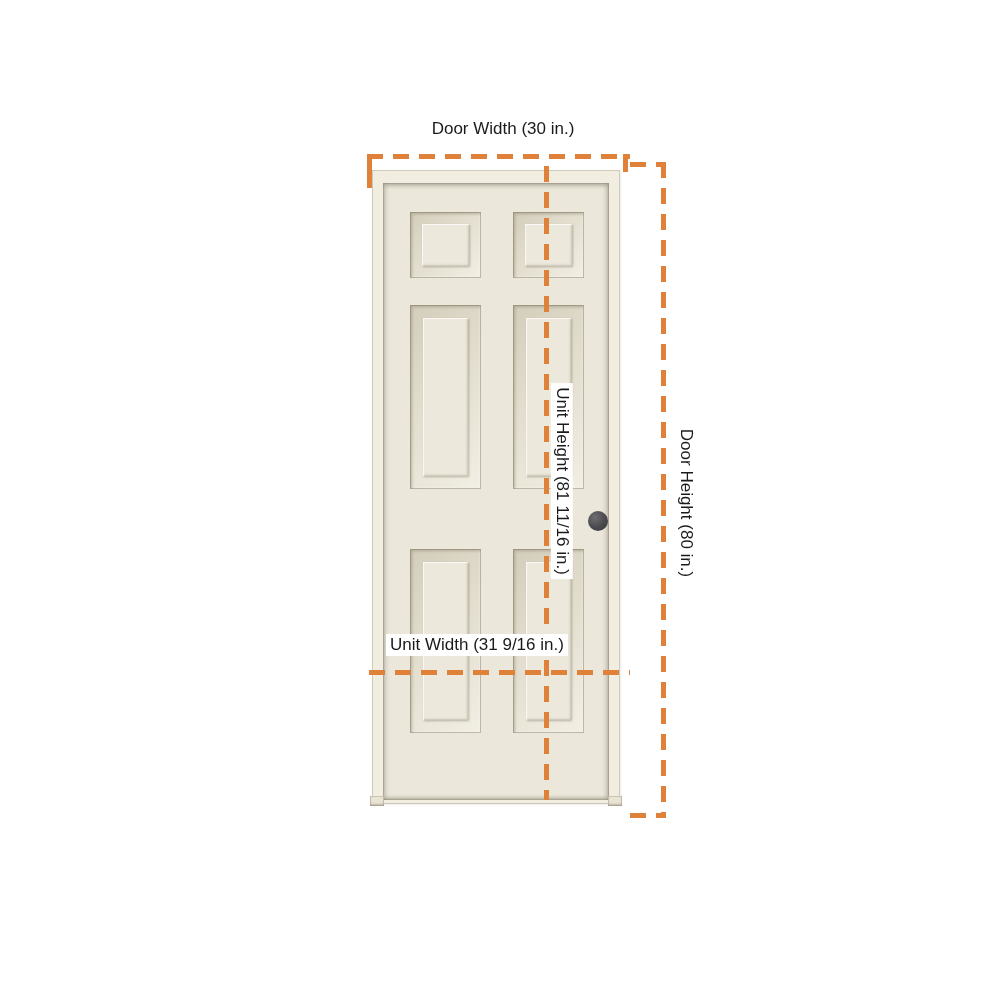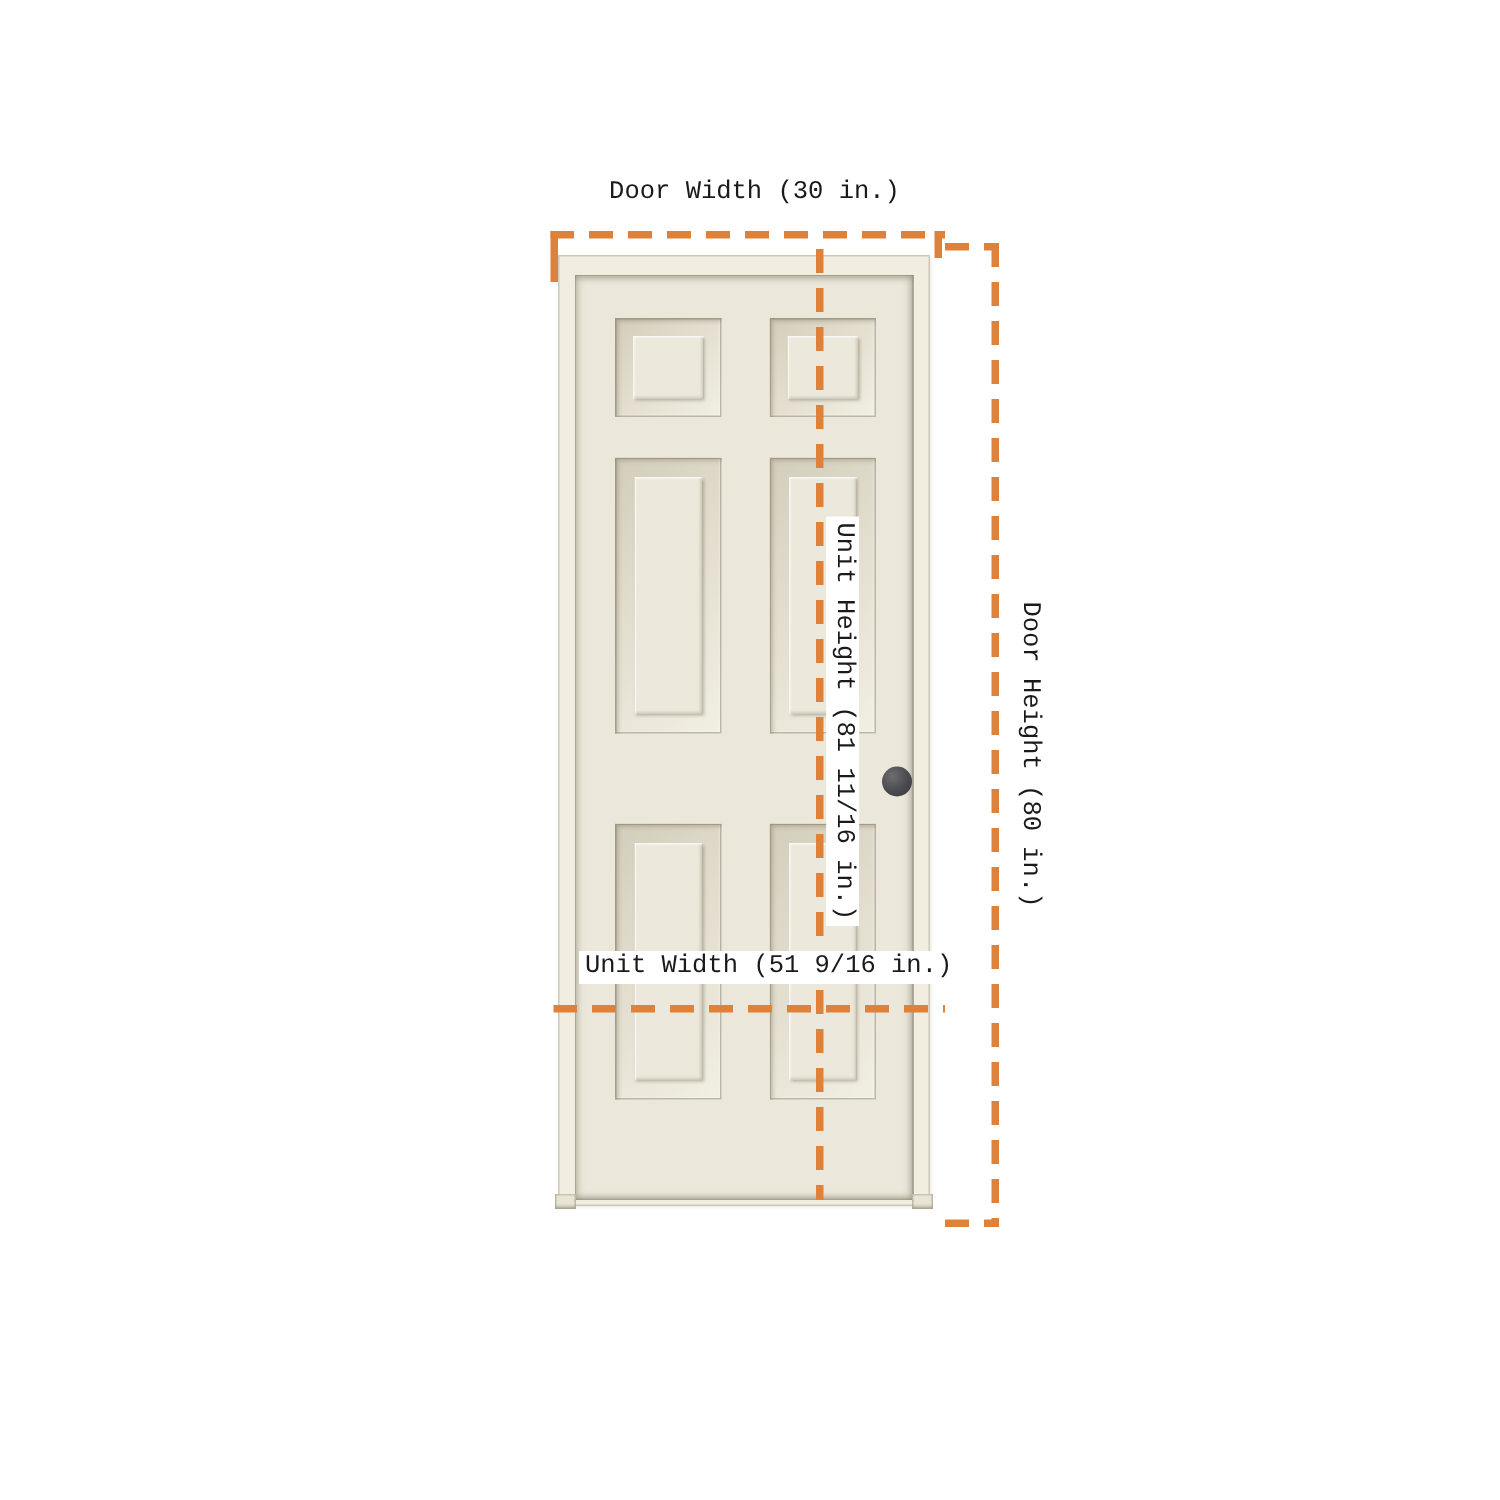--- a/index.html
+++ b/index.html
@@ -1,18 +1,18 @@
 <!DOCTYPE html>
 <html><head>
 <meta charset="utf-8">
 <style>
   html,body{margin:0;padding:0;background:#ffffff;}
   .canvas{
     position:relative;width:1000px;height:1000px;background:#ffffff;overflow:hidden;
-    font-family:Liberation Mono, monospace;color:#1a1a1a;
+    font-family:Liberation Sans, sans-serif;color:#1a1a1a;
   }
 
   
   .door-frame{
     position:absolute;left:372px;top:170px;width:248px;height:634px;
     background:#f1ede1;
     box-shadow:inset 0 0 0 1px #cfc9b8, 1px 1px 2px rgba(0,0,0,.08);
   }
   .jamb-foot{
     position:absolute;top:796px;width:14px;height:10px;background:#e9e4d5;
@@ -113,15 +113,15 @@
 
   <div class="dash-v" style="left:544px;top:166px;height:634px;"></div>
   <div class="dim-label rot" style="left:562px;top:481px;">Unit Height (81 11/16 in.)</div>
 
   <div class="dash-h" style="left:630px;top:162px;width:36px;"></div>
   <div class="dash-v" style="left:661px;top:162px;height:656px;"></div>
   <div class="dash-h" style="left:630px;top:813px;width:36px;"></div>
   <div class="dim-label rot" style="left:686px;top:503px;">Door Height (80 in.)</div>
 
   <div class="dash-h" style="left:369px;top:670px;width:261px;"></div>
-  <div class="dim-label" style="left:386px;top:634px;">Unit Width (51 9/16 in.)</div>
+  <div class="dim-label" style="left:386px;top:634px;">Unit Width (31 9/16 in.)</div>
 
 </div>
 
 </body></html>

